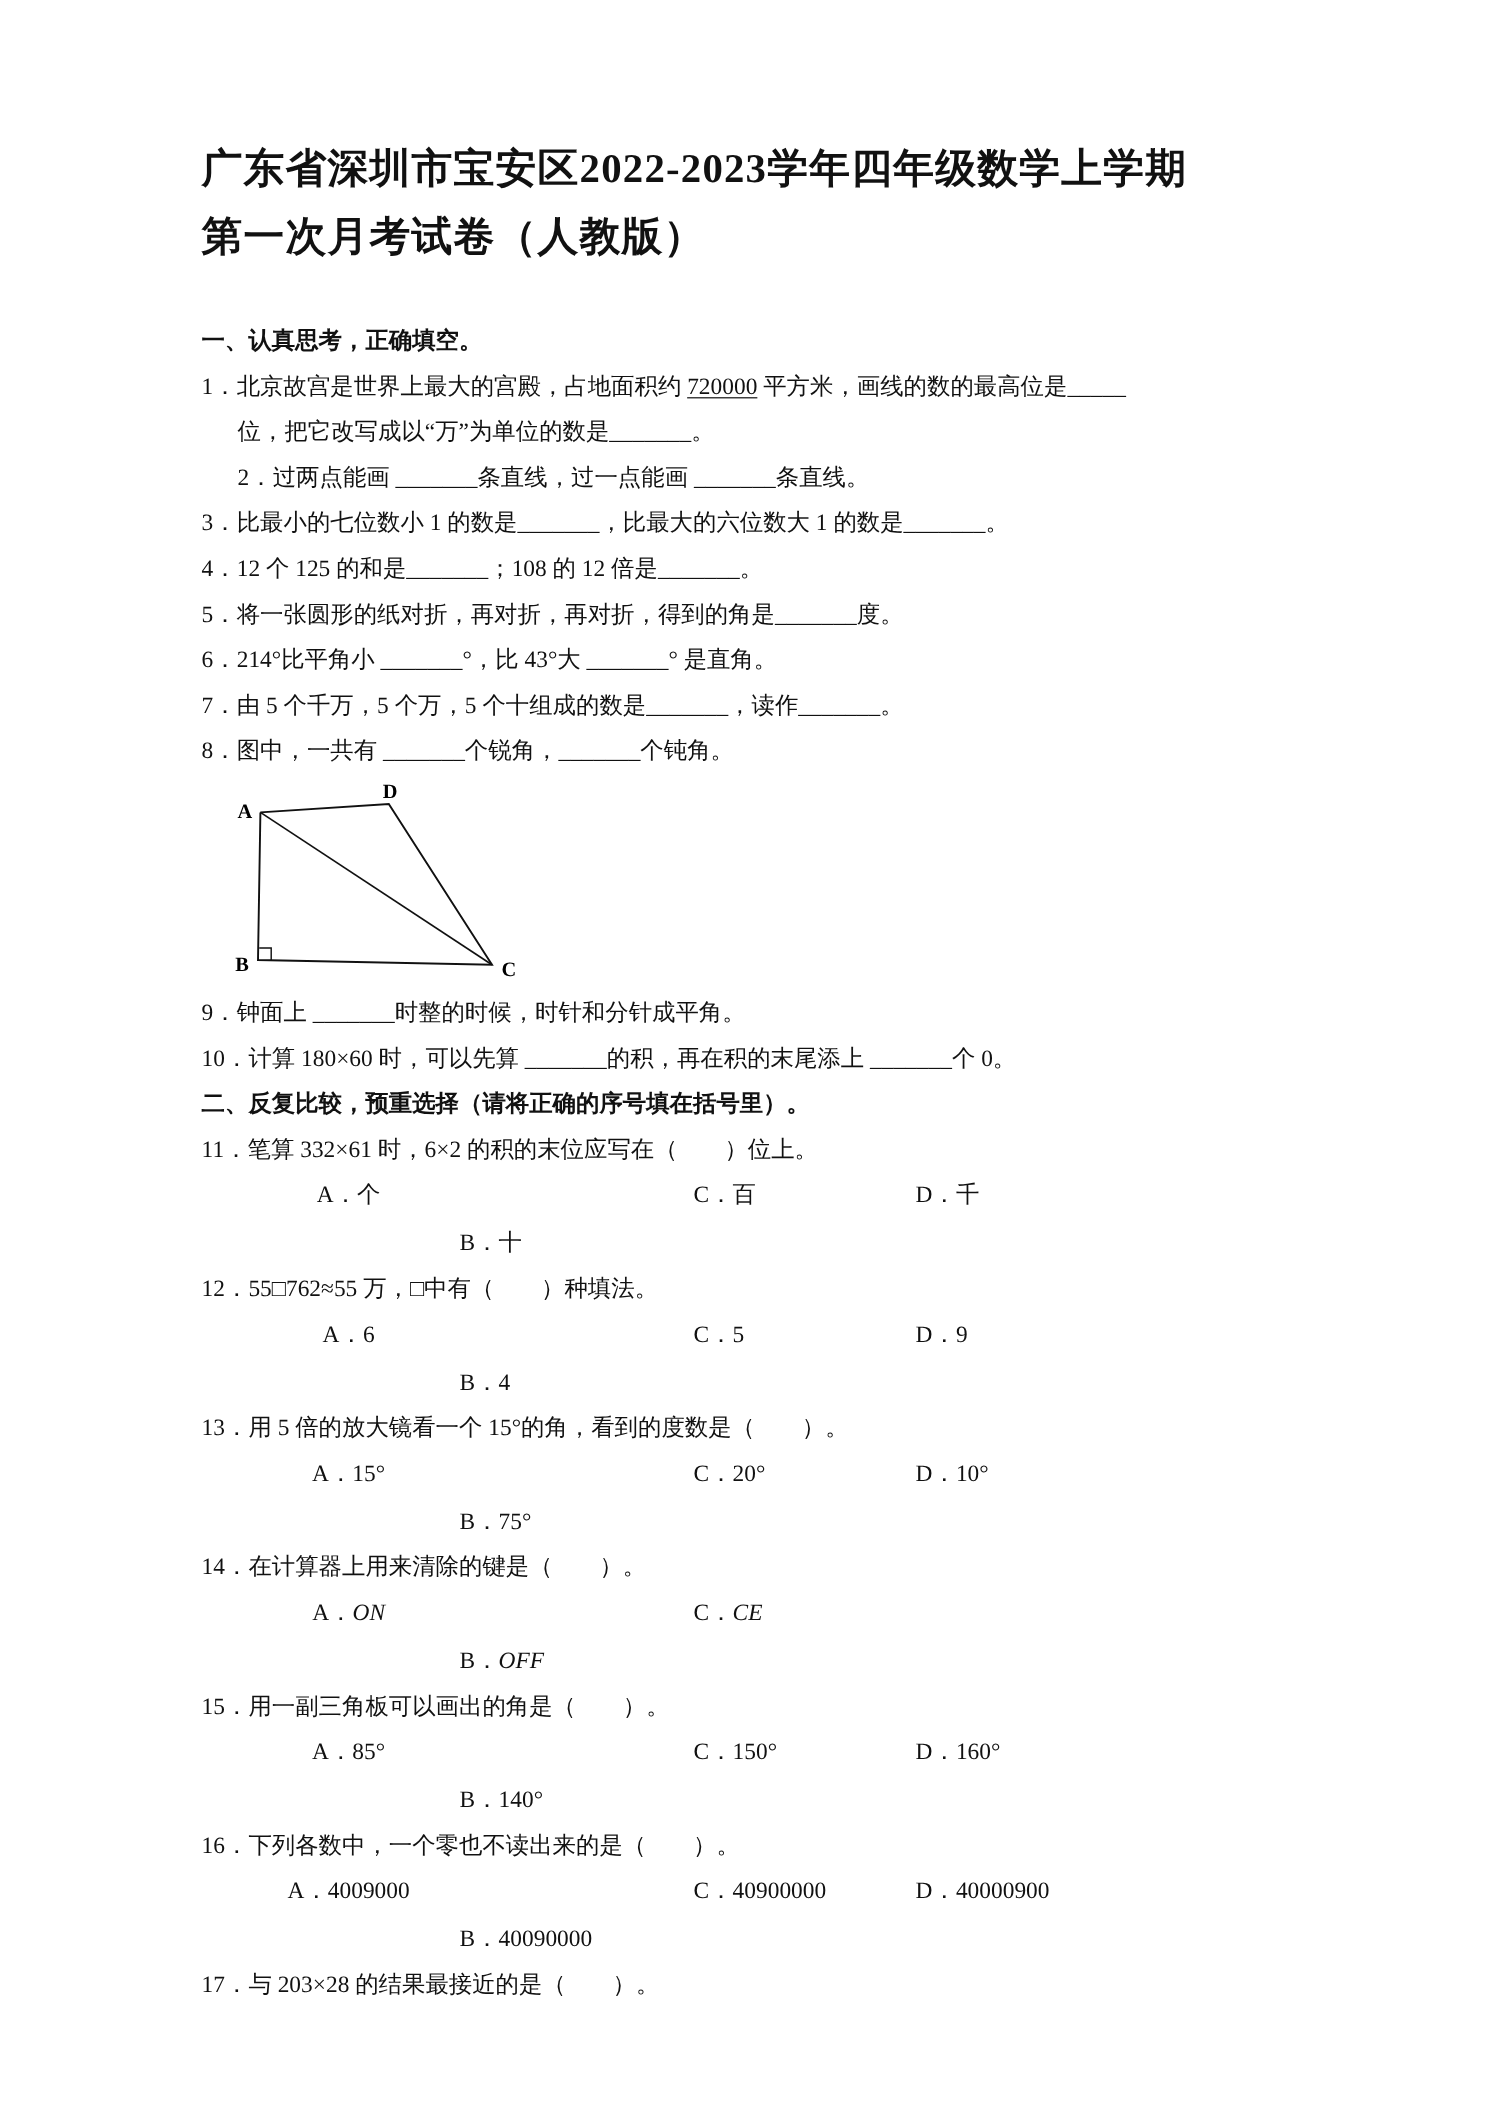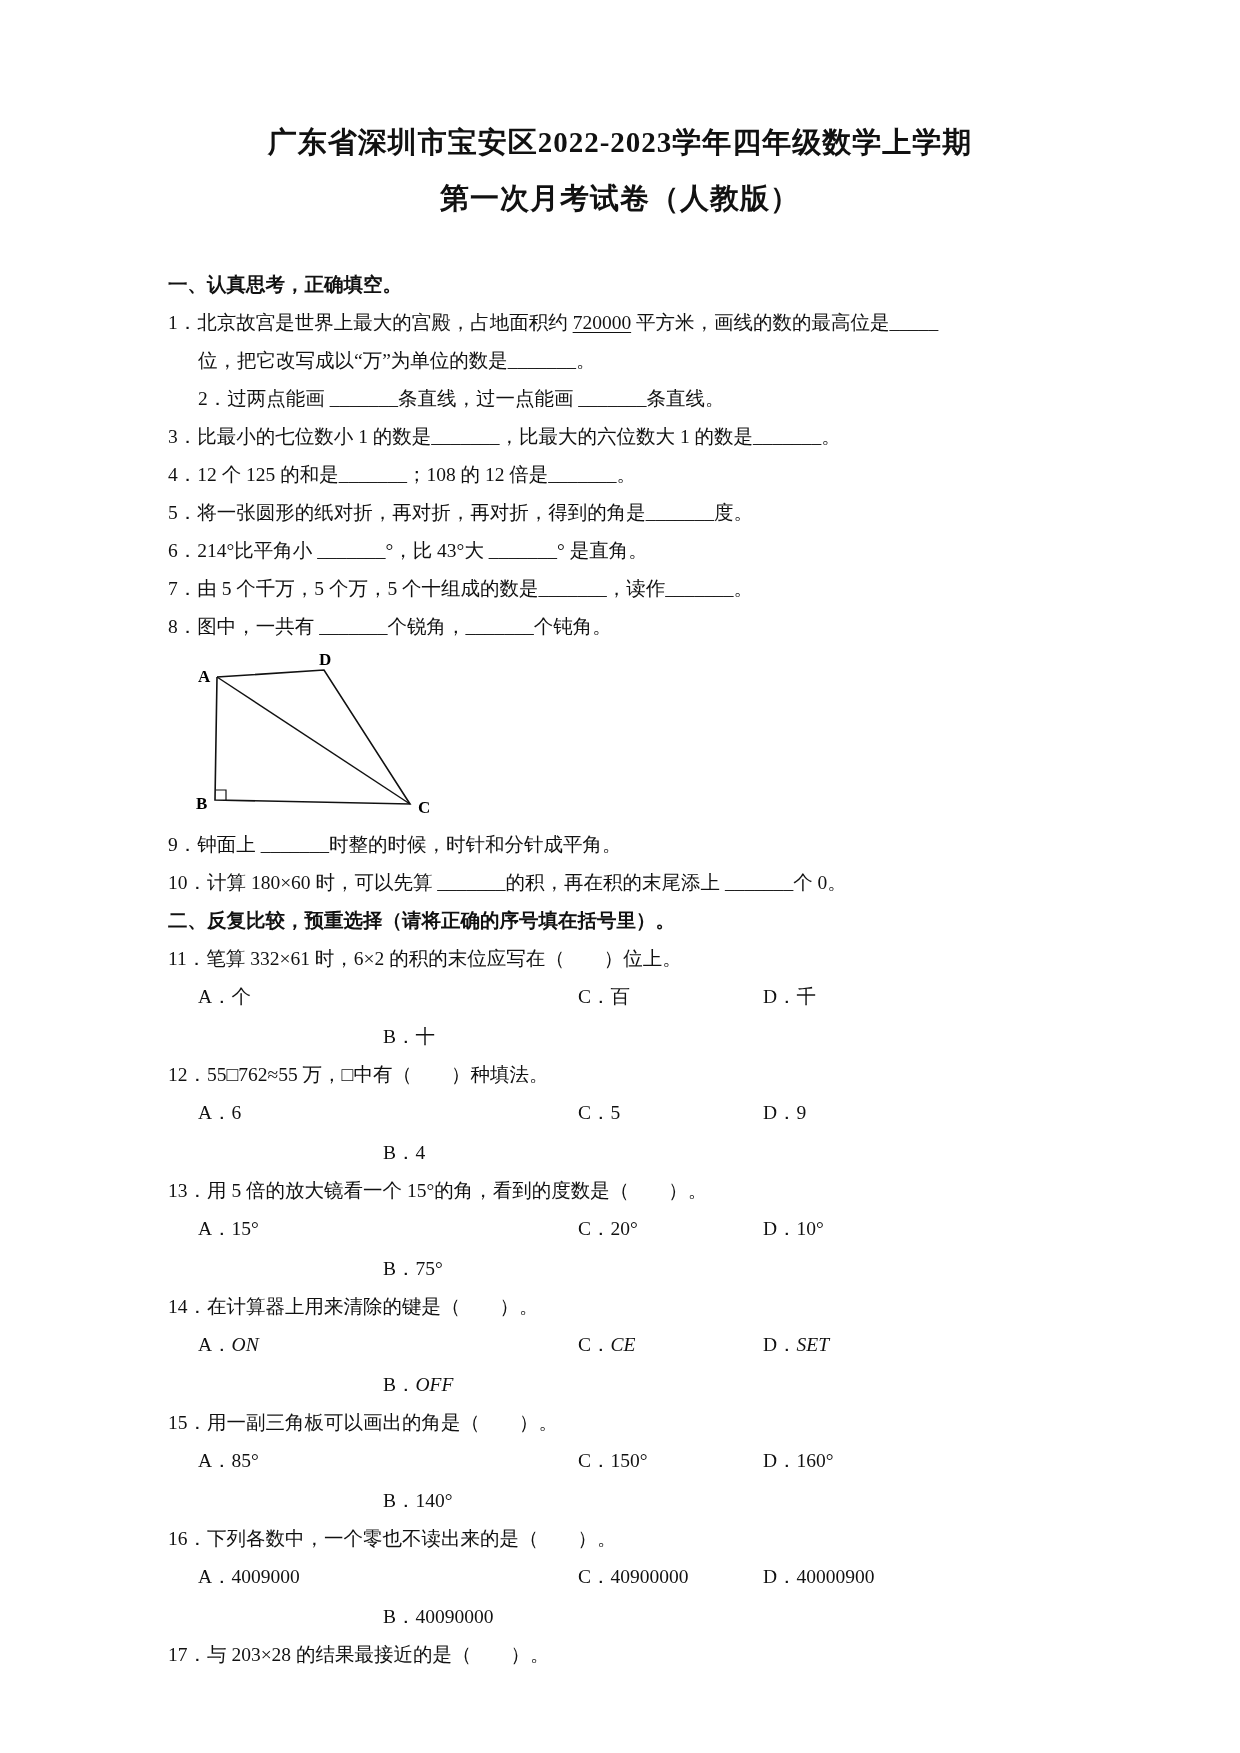--- a/index.html
+++ b/index.html
@@ -9,23 +9,22 @@
   }
   .page {
     width: 1240px;
     height: 1753px;
     box-sizing: border-box;
     padding: 122px 168px 40px 168px;
     background: #ffffff;
     overflow: hidden;
   }
   .title-line {
-    text-align: center;
     font-weight: bold;
-    font-size: 29px;
+    font-size: 34px;
     line-height: 40px;
     letter-spacing: 1px;
   }
   .title-line.second { margin-top: 16px; }
   .sec-heading {
     font-weight: bold;
     font-size: 19.5px;
     line-height: 38px;
     margin: 0;
   }
@@ -48,21 +47,21 @@
     font-weight: bold;
     font-size: 17px;
   }
   .opts {
     display: flex;
     font-size: 19.5px;
     line-height: 38px;
     padding-left: 30px;
   }
   .opt { display: inline-block; }
-  .opt-1 { width: 185px; }
+  .opt-1 { width: 185px; text-align: center; }
   .opt-2 { width: 195px; margin-top: 40px; }
   .opt-3 { width: 185px; }
   .opt-4 { flex: 1; }
   .opts.latin-italic .opt-v { font-style: italic; }
 </style>
 </head>
 <body>
 
 <div class="page">
 
@@ -123,21 +122,20 @@
     <span class="opt opt-2"><span>B．</span><span class="opt-v">75°</span></span>
     <span class="opt opt-3"><span>C．</span><span class="opt-v">20°</span></span>
     <span class="opt opt-4"><span>D．</span><span class="opt-v">10°</span></span>
   </div>
 
   <p class="q">14．在计算器上用来清除的键是（　　）。</p>
   <div class="opts latin-italic">
     <span class="opt opt-1"><span>A．</span><span class="opt-v">ON</span></span>
     <span class="opt opt-2"><span>B．</span><span class="opt-v">OFF</span></span>
     <span class="opt opt-3"><span>C．</span><span class="opt-v">CE</span></span>
-    <span class="opt opt-4"><span>D．</span><span class="opt-v">SET</span></span>
   </div>
 
   <p class="q">15．用一副三角板可以画出的角是（　　）。</p>
   <div class="opts">
     <span class="opt opt-1"><span>A．</span><span class="opt-v">85°</span></span>
     <span class="opt opt-2"><span>B．</span><span class="opt-v">140°</span></span>
     <span class="opt opt-3"><span>C．</span><span class="opt-v">150°</span></span>
     <span class="opt opt-4"><span>D．</span><span class="opt-v">160°</span></span>
   </div>
 

